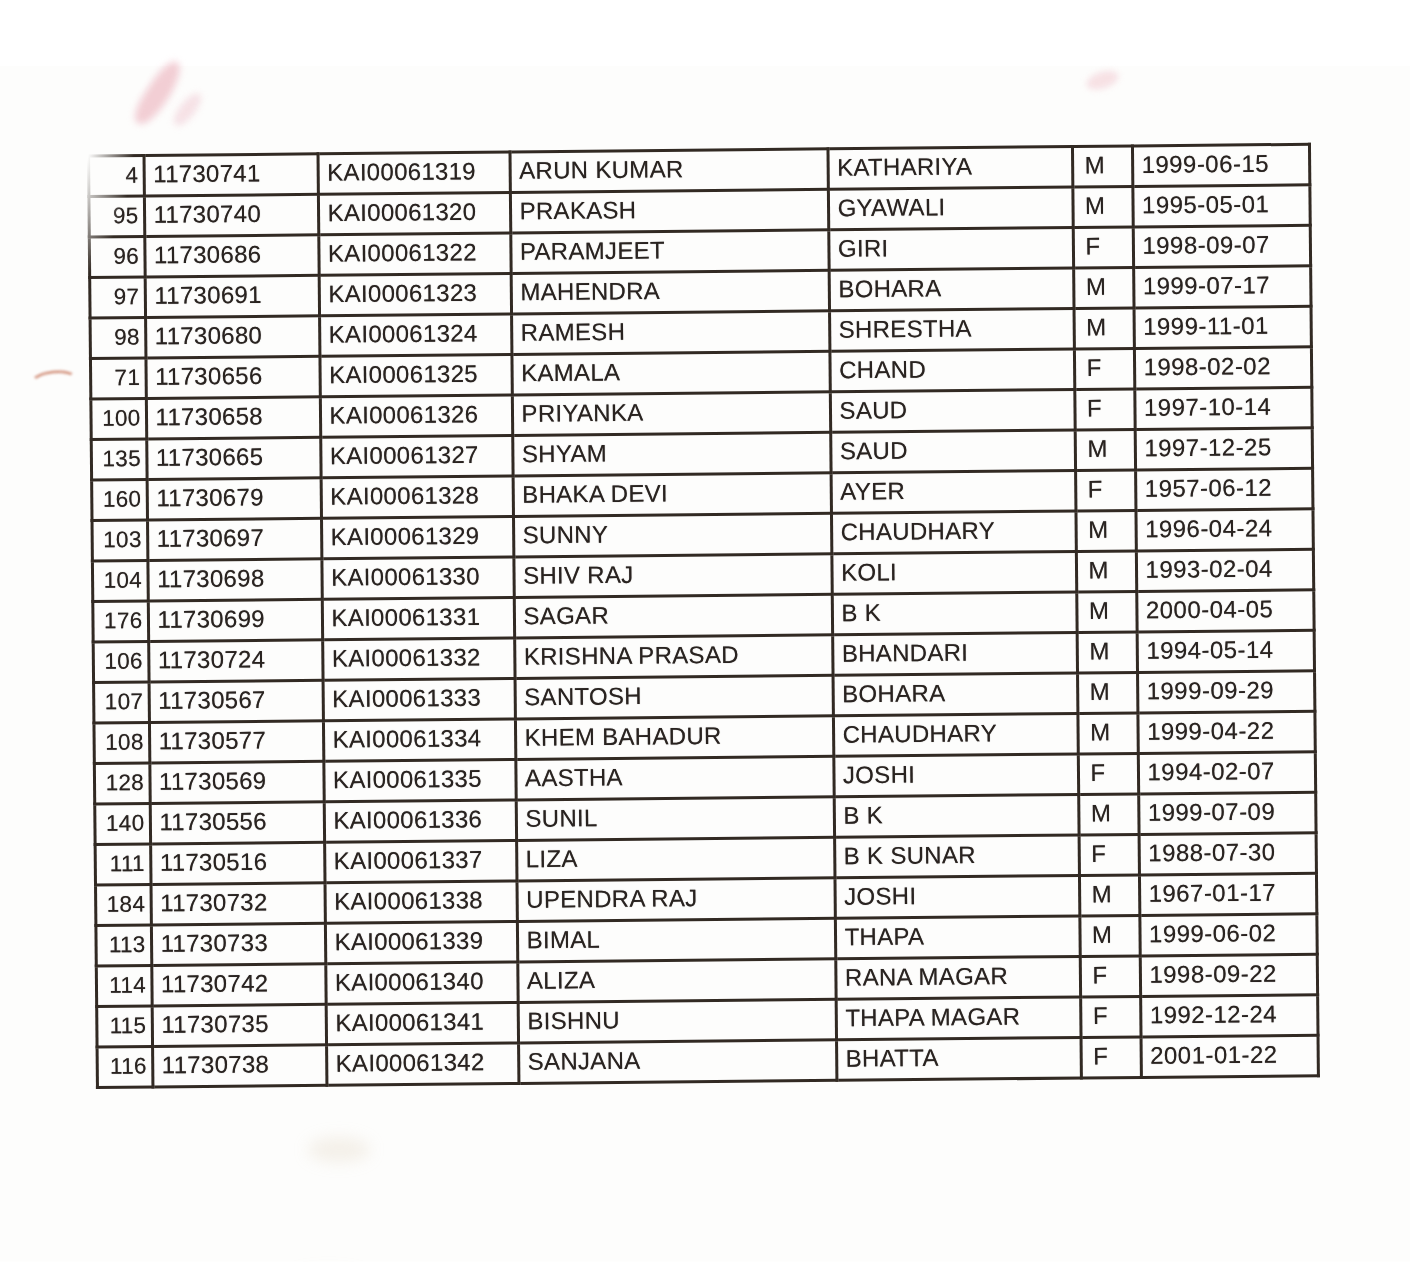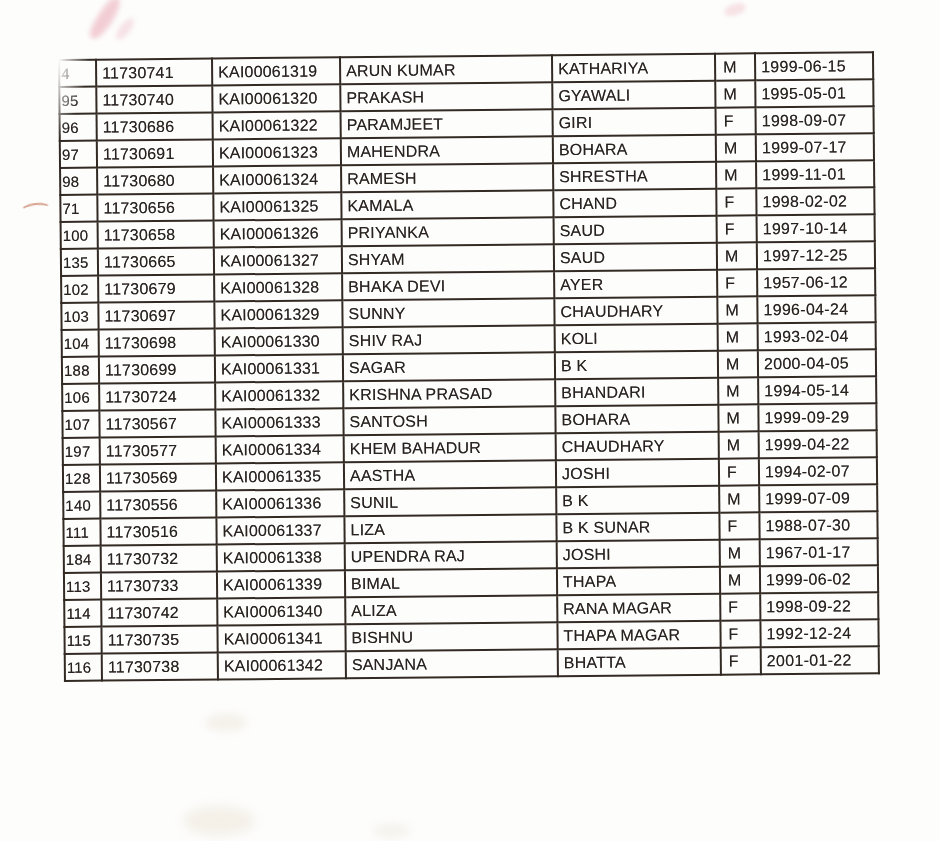--- a/index.html
+++ b/index.html
@@ -4,20 +4,21 @@
 <style>
   html,body{margin:0;padding:0;}
   body{
     width:940px;height:841px;overflow:hidden;position:relative;
     background:#ffffff;
     font-family:"Liberation Sans","DejaVu Sans",sans-serif;
   }
   .scan{
     position:absolute;inset:0;
     background:#fdfdfc;
+    margin-top:44px;
   }
   
   .table-wrap{
     position:absolute;left:58px;top:59px;
     transform:rotate(-0.55deg);
     transform-origin:0 0;
   }
   table.roster{
     border-collapse:collapse;
     table-layout:fixed;
@@ -36,21 +37,21 @@
     height:25px;
     padding:0 5px;
     font-size:16px;
     color:#292320;
     white-space:nowrap;
     overflow:hidden;
     letter-spacing:.2px;
     text-shadow:0 0 .5px rgba(41,35,32,.65);
   }
   td.c-no{
-    text-align:left;
+    text-align:right;
     font-size:15px;
     padding:0 3px 0 1px;
   }
   td.c-sex{padding-left:7px;}
   td.c-dob{letter-spacing:.3px;}
   
   .artifact{position:absolute;pointer-events:none;}
   .pink-streak{
     left:98px;top:-6px;width:15px;height:48px;
     background:rgba(226,140,158,.42);
@@ -193,21 +194,21 @@
           <tr>
           <td class="c-no">135</td>
           <td class="c-id">11730665</td>
           <td class="c-reg">KAI00061327</td>
           <td class="c-first">SHYAM</td>
           <td class="c-last">SAUD</td>
           <td class="c-sex">M</td>
           <td class="c-dob">1997-12-25</td>
         </tr>
           <tr>
-          <td class="c-no">102</td>
+          <td class="c-no">160</td>
           <td class="c-id">11730679</td>
           <td class="c-reg">KAI00061328</td>
           <td class="c-first">BHAKA DEVI</td>
           <td class="c-last">AYER</td>
           <td class="c-sex">F</td>
           <td class="c-dob">1957-06-12</td>
         </tr>
           <tr>
           <td class="c-no">103</td>
           <td class="c-id">11730697</td>
@@ -220,21 +221,21 @@
           <tr>
           <td class="c-no">104</td>
           <td class="c-id">11730698</td>
           <td class="c-reg">KAI00061330</td>
           <td class="c-first">SHIV RAJ</td>
           <td class="c-last">KOLI</td>
           <td class="c-sex">M</td>
           <td class="c-dob">1993-02-04</td>
         </tr>
           <tr>
-          <td class="c-no">188</td>
+          <td class="c-no">176</td>
           <td class="c-id">11730699</td>
           <td class="c-reg">KAI00061331</td>
           <td class="c-first">SAGAR</td>
           <td class="c-last">B K</td>
           <td class="c-sex">M</td>
           <td class="c-dob">2000-04-05</td>
         </tr>
           <tr>
           <td class="c-no">106</td>
           <td class="c-id">11730724</td>
@@ -247,21 +248,21 @@
           <tr>
           <td class="c-no">107</td>
           <td class="c-id">11730567</td>
           <td class="c-reg">KAI00061333</td>
           <td class="c-first">SANTOSH</td>
           <td class="c-last">BOHARA</td>
           <td class="c-sex">M</td>
           <td class="c-dob">1999-09-29</td>
         </tr>
           <tr>
-          <td class="c-no">197</td>
+          <td class="c-no">108</td>
           <td class="c-id">11730577</td>
           <td class="c-reg">KAI00061334</td>
           <td class="c-first">KHEM BAHADUR</td>
           <td class="c-last">CHAUDHARY</td>
           <td class="c-sex">M</td>
           <td class="c-dob">1999-04-22</td>
         </tr>
           <tr>
           <td class="c-no">128</td>
           <td class="c-id">11730569</td>

